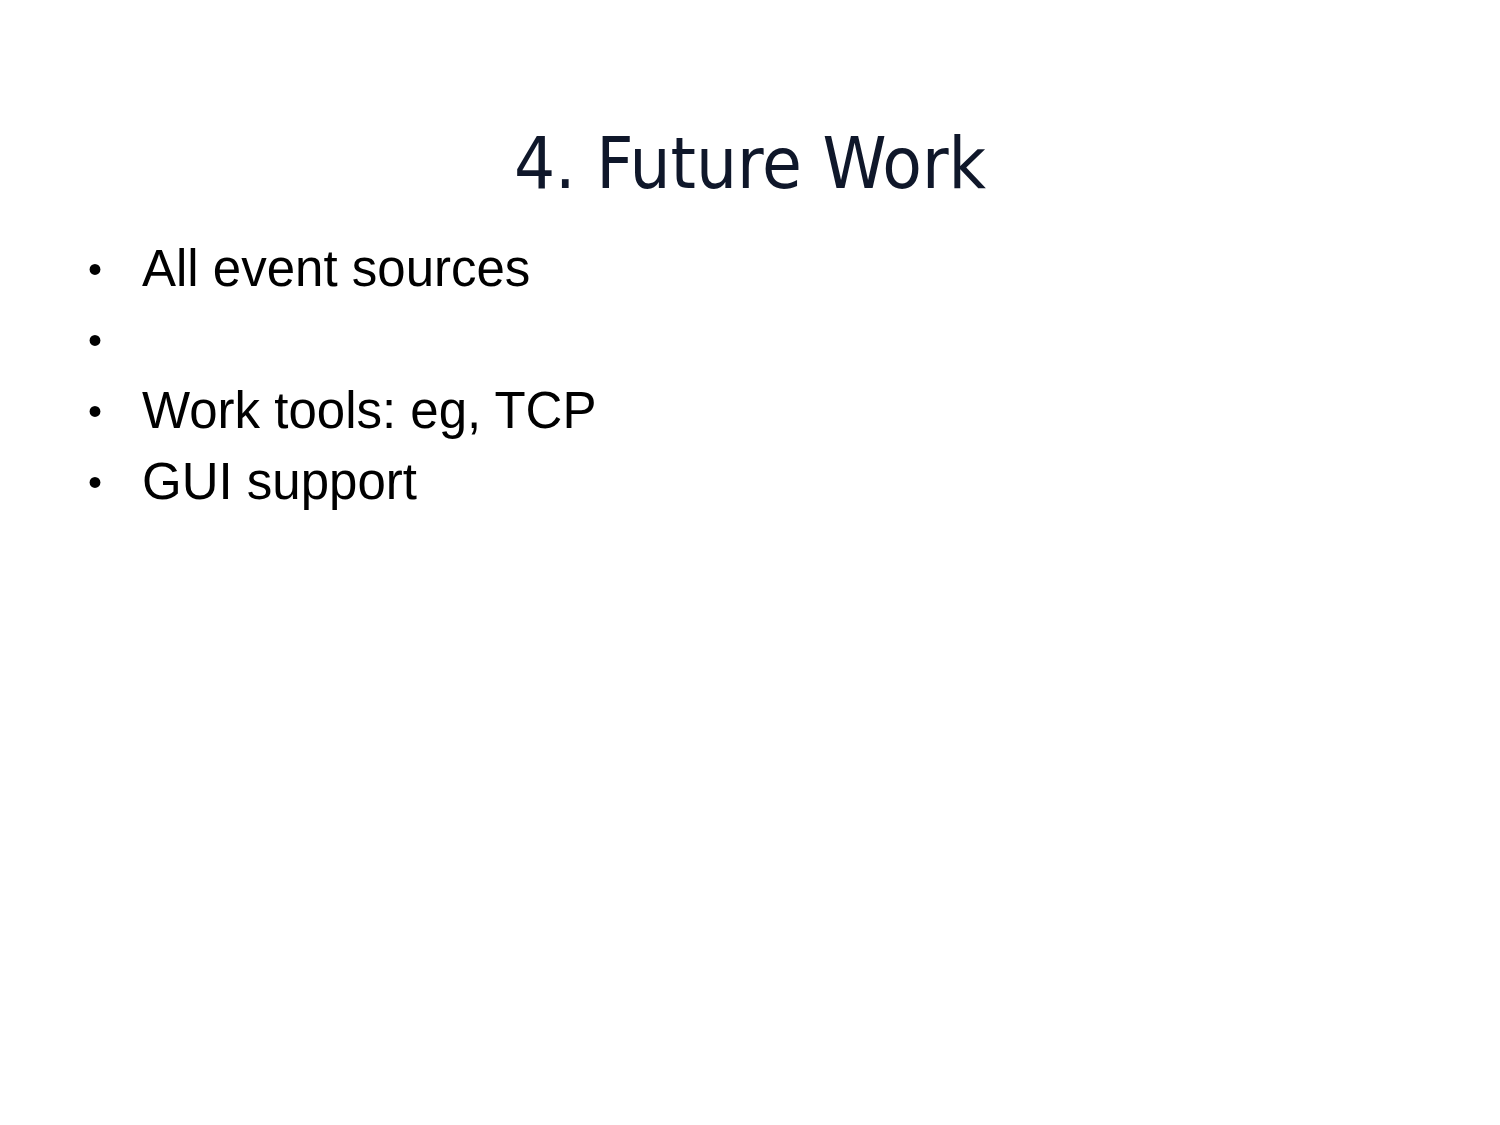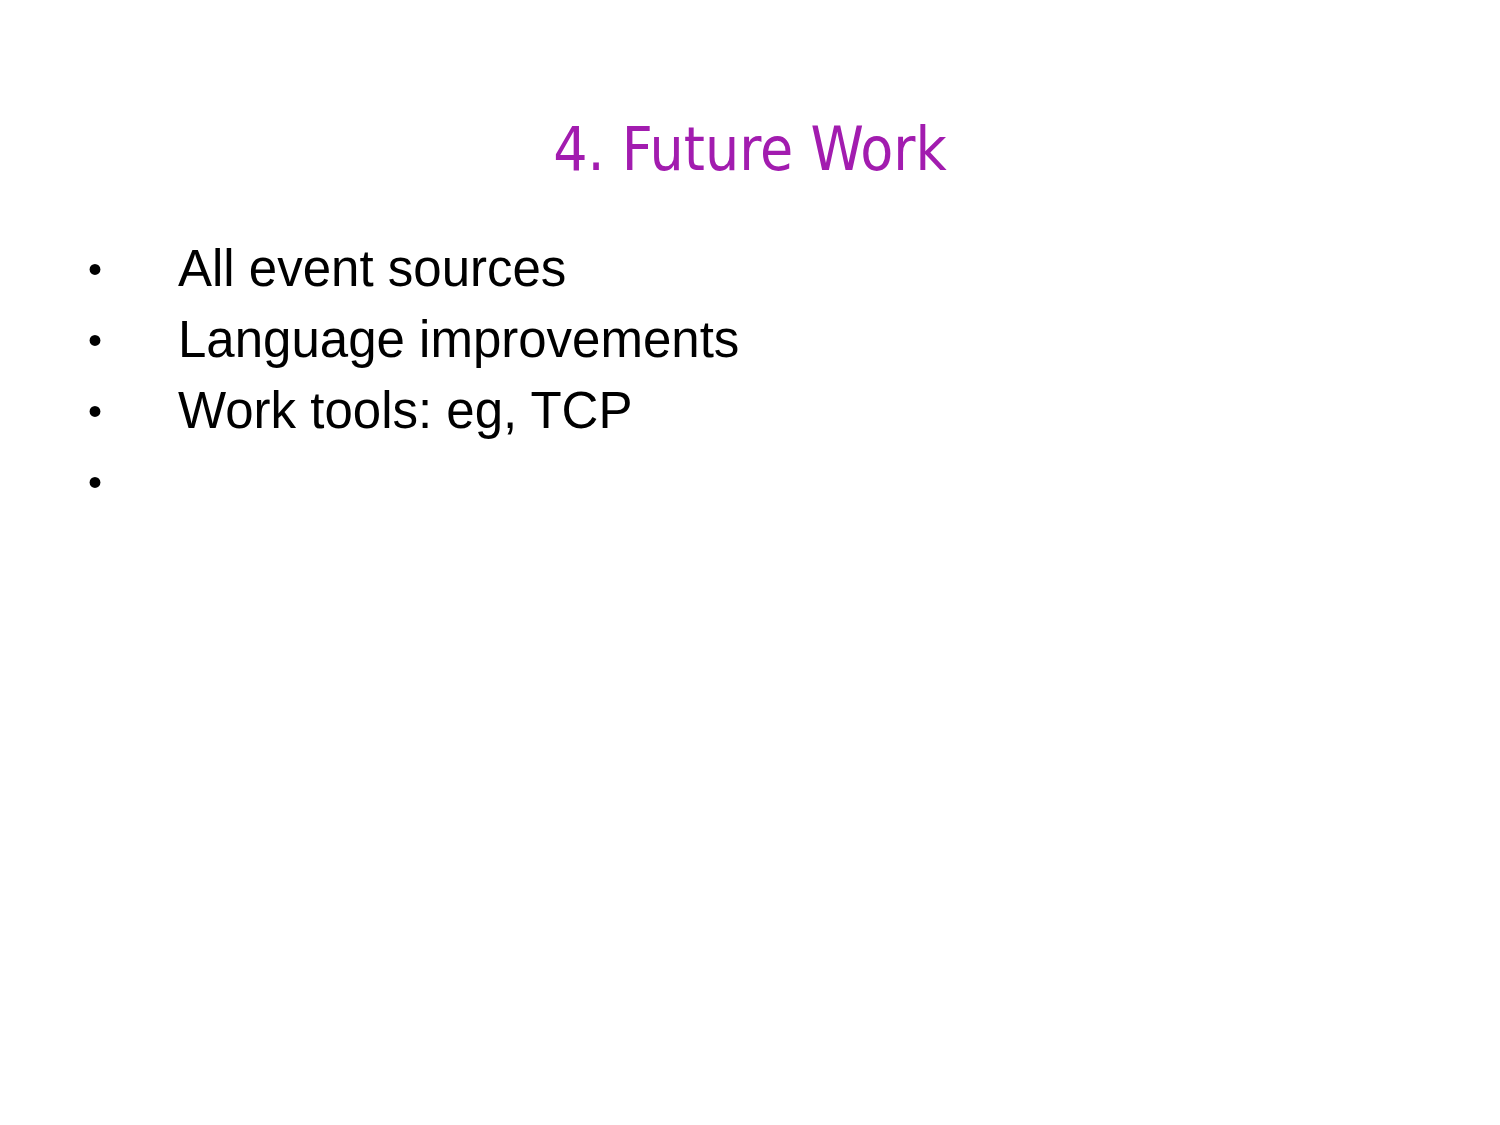--- a/index.html
+++ b/index.html
@@ -19,23 +19,23 @@
 
   .slide-title {
     position: absolute;
     left: 0;
     top: 78px;
     width: 1500px;
     text-align: center;
     font-family: "DejaVu Sans Condensed", "Liberation Sans Narrow", "Liberation Sans", sans-serif;
     font-stretch: condensed;
     font-weight: 400;
-    font-size: 60px;
+    font-size: 72px;
     line-height: 1.05;
-    color: #a21caf;
+    color: #0f172a;
     letter-spacing: 0px;
     white-space: nowrap;
   }
 
   .bullet-list {
     position: absolute;
     left: 78px;
     top: 238px;
     width: 1350px;
     margin: 0;
@@ -61,46 +61,45 @@
     padding-left: 10px;
     font-size: 40px;
     line-height: 62px;
     color: #000000;
     box-sizing: border-box;
   }
 
   .bullet-text {
     flex: 1 1 auto;
     white-space: nowrap;
-    margin-left: 36px;
   }
 </style>
 </head>
 <body>
 
 <div class="slide">
 
   <h1 class="slide-title">4. Future Work</h1>
 
   <ul class="bullet-list">
 
     <li class="bullet-item">
       <span class="bullet-marker">•</span>
       <span class="bullet-text">All event sources</span>
     </li>
 
     <li class="bullet-item">
       <span class="bullet-marker">•</span>
-      <span class="bullet-text">Language improvements</span>
     </li>
 
     <li class="bullet-item">
       <span class="bullet-marker">•</span>
       <span class="bullet-text">Work tools: eg, TCP</span>
     </li>
 
     <li class="bullet-item">
       <span class="bullet-marker">•</span>
+      <span class="bullet-text">GUI support</span>
     </li>
 
   </ul>
 
 </div>
 
 </body></html>

